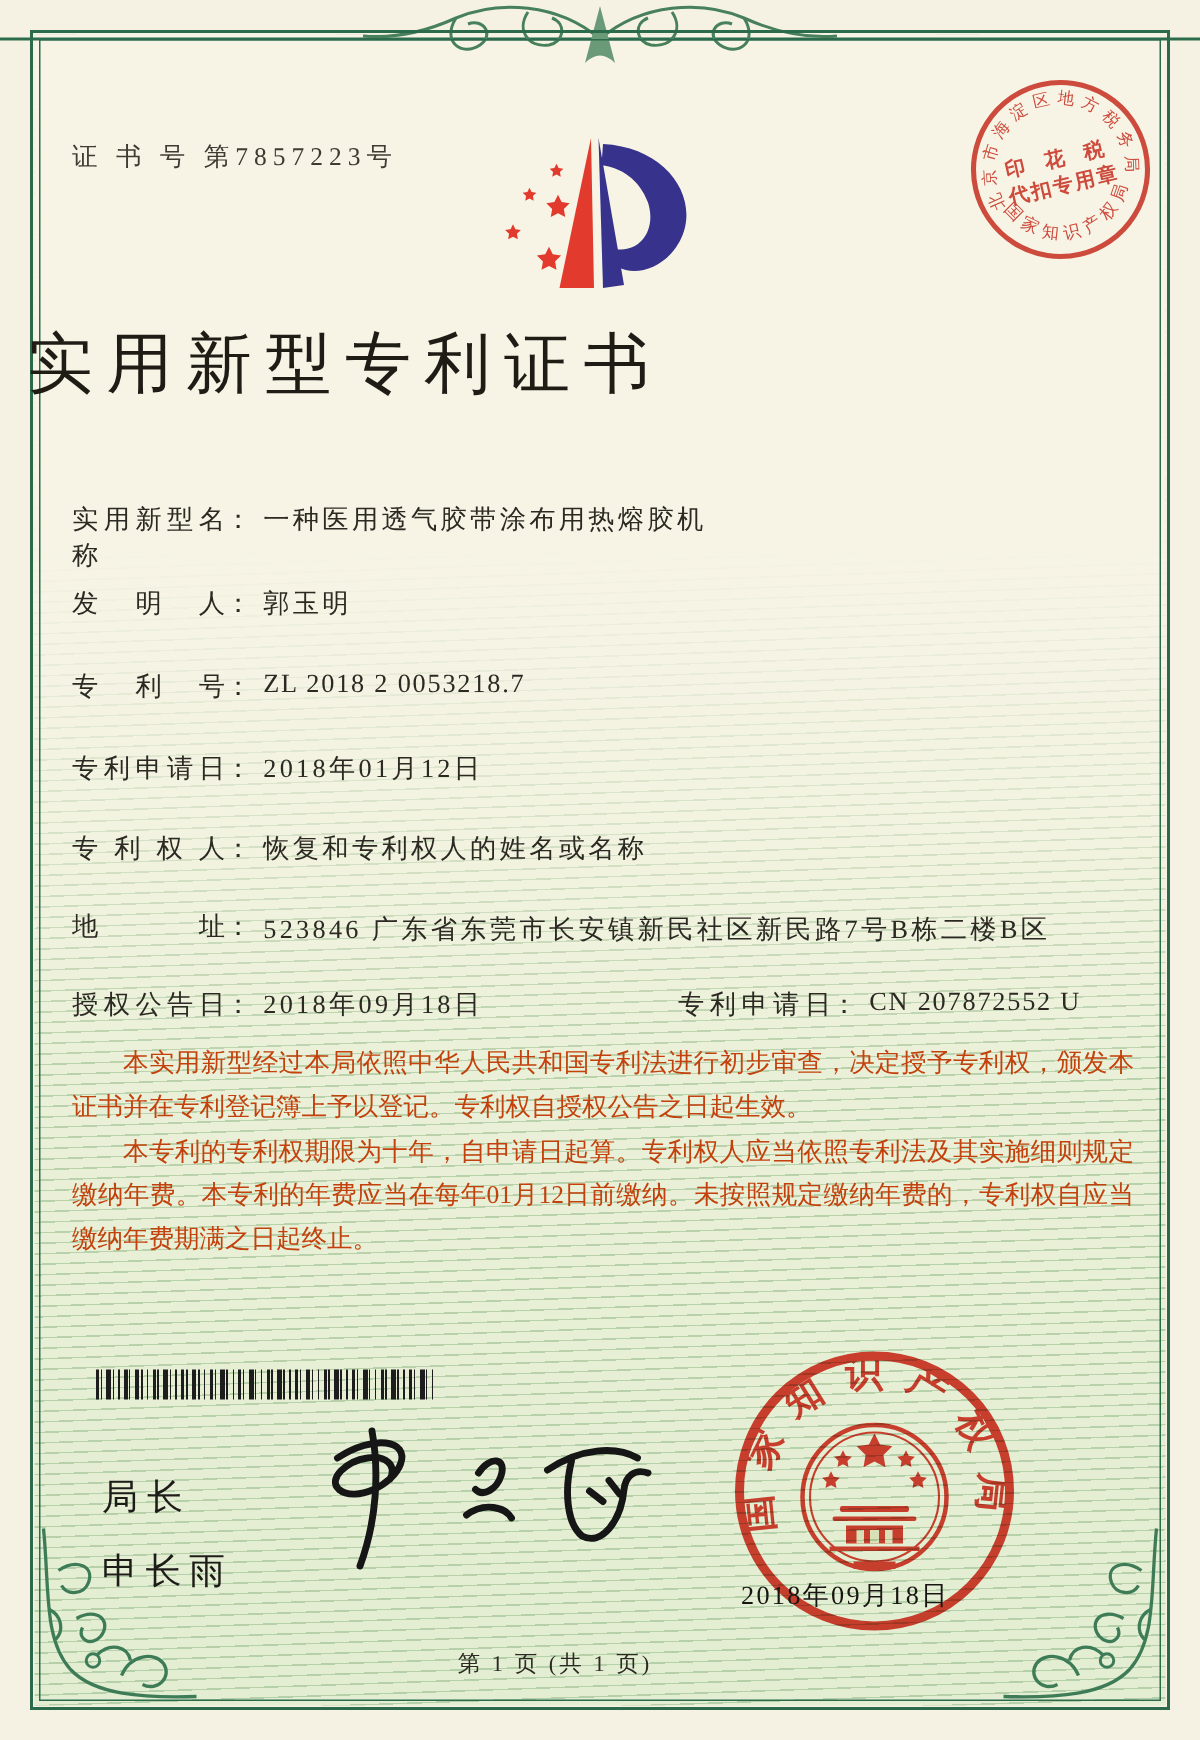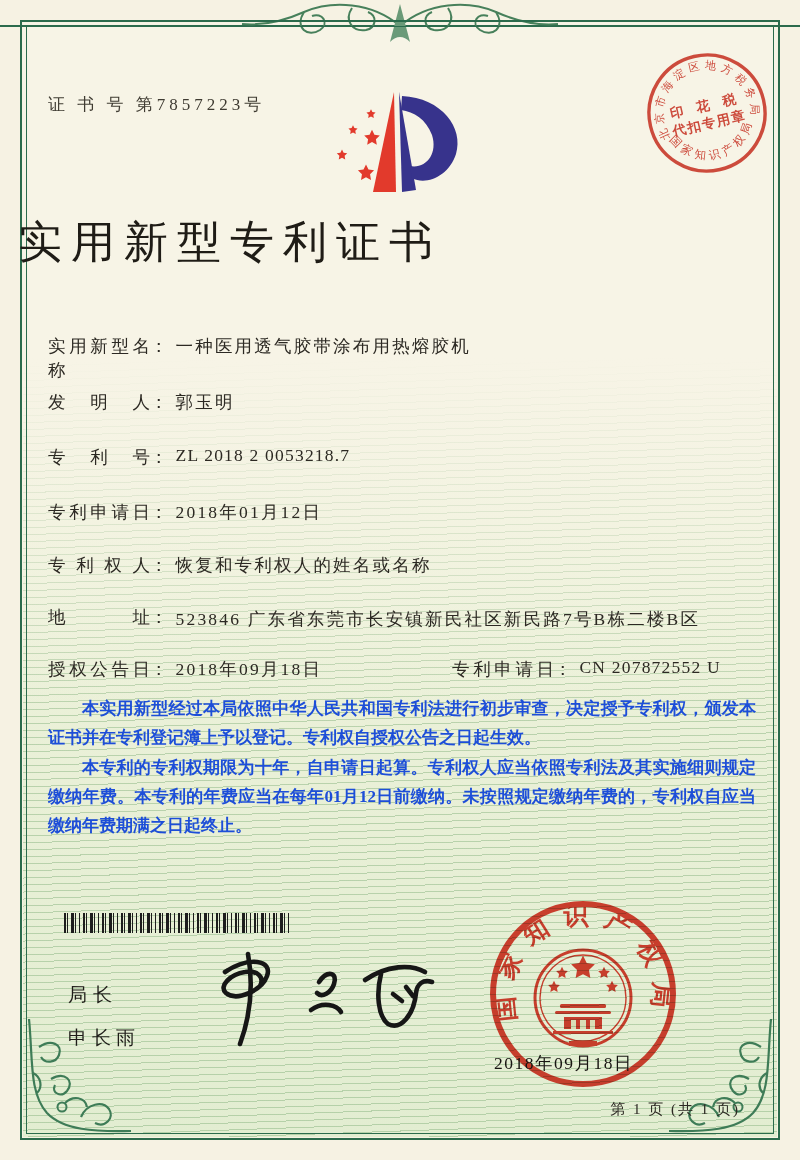--- a/index.html
+++ b/index.html
@@ -38,41 +38,41 @@
   .field-row{position:absolute;left:48px;font-size:17.5px;color:#2c2923;}
   .flabel{display:inline-block;width:102px;text-align:justify;text-align-last:justify;vertical-align:top;}
   .fcolon{display:inline-block;vertical-align:top;}
   .fvalue{display:inline-block;letter-spacing:2.2px;vertical-align:top;margin-left:8px;}
   .fvalue.latin{letter-spacing:1.2px;}
   .addr .fvalue{width:566px;line-height:28px;}
   .row-name{top:334px;} .row-inventor{top:390px;} .row-patno{top:445px;}
   .row-filing{top:500px;} .row-patentee{top:553px;} .row-addr{top:605px;}
   .row-grantdate{top:657px;} .row-grantno{top:657px;left:452px;}
 
-  .body-text{position:absolute;left:48px;top:694px;width:708px;font-size:17px;line-height:29.3px;text-align:justify;color:#1d4ed8;font-weight:bold;}
+  .body-text{position:absolute;left:48px;top:694px;width:708px;font-size:17px;line-height:29.3px;text-align:justify;color:#c2410c;}
   .body-text p{margin:0;text-indent:2em;}
 
   .barcode{
     position:absolute;left:64px;top:913px;width:226px;height:20px;
     background:repeating-linear-gradient(90deg,
       #1d1d1d 0 2px, rgba(0,0,0,0) 2px 3px,
       #1d1d1d 3px 4px, rgba(0,0,0,0) 4px 7px,
       #1d1d1d 7px 10px, rgba(0,0,0,0) 10px 11px,
       #1d1d1d 11px 12px, rgba(0,0,0,0) 12px 15px,
       #1d1d1d 15px 16px, rgba(0,0,0,0) 16px 19px);
   }
 
-  .official{position:absolute;left:68px;top:982px;font-size:19px;letter-spacing:6px;color:#1e1c18;}
+  .official{position:absolute;left:68px;top:982px;font-size:24px;letter-spacing:6px;color:#1e1c18;}
   .official .name{display:block;margin-top:17px;letter-spacing:5px;}
   .signature{position:absolute;left:195px;top:948px;width:250px;height:105px;}
 
   .grant-seal{position:absolute;left:483px;top:894px;width:200px;height:200px;mix-blend-mode:multiply;opacity:.95;}
   .seal-date{position:absolute;left:494px;top:1051px;font-size:17.5px;letter-spacing:1.5px;color:#171512;z-index:5;}
 
-  .footer{position:absolute;left:0;right:60px;top:1100px;text-align:right;font-size:15px;letter-spacing:2px;color:#2c2923;}
+  .footer{position:absolute;left:0;right:60px;top:1100px;text-align:center;font-size:15px;letter-spacing:2px;color:#2c2923;}
 
   svg text{font-family:"Liberation Serif","DejaVu Serif",serif;}
 </style>
 </head>
 <body>
 
 <div class="page">
 
   <div class="guilloche"></div>
   <div class="top-band"></div>

